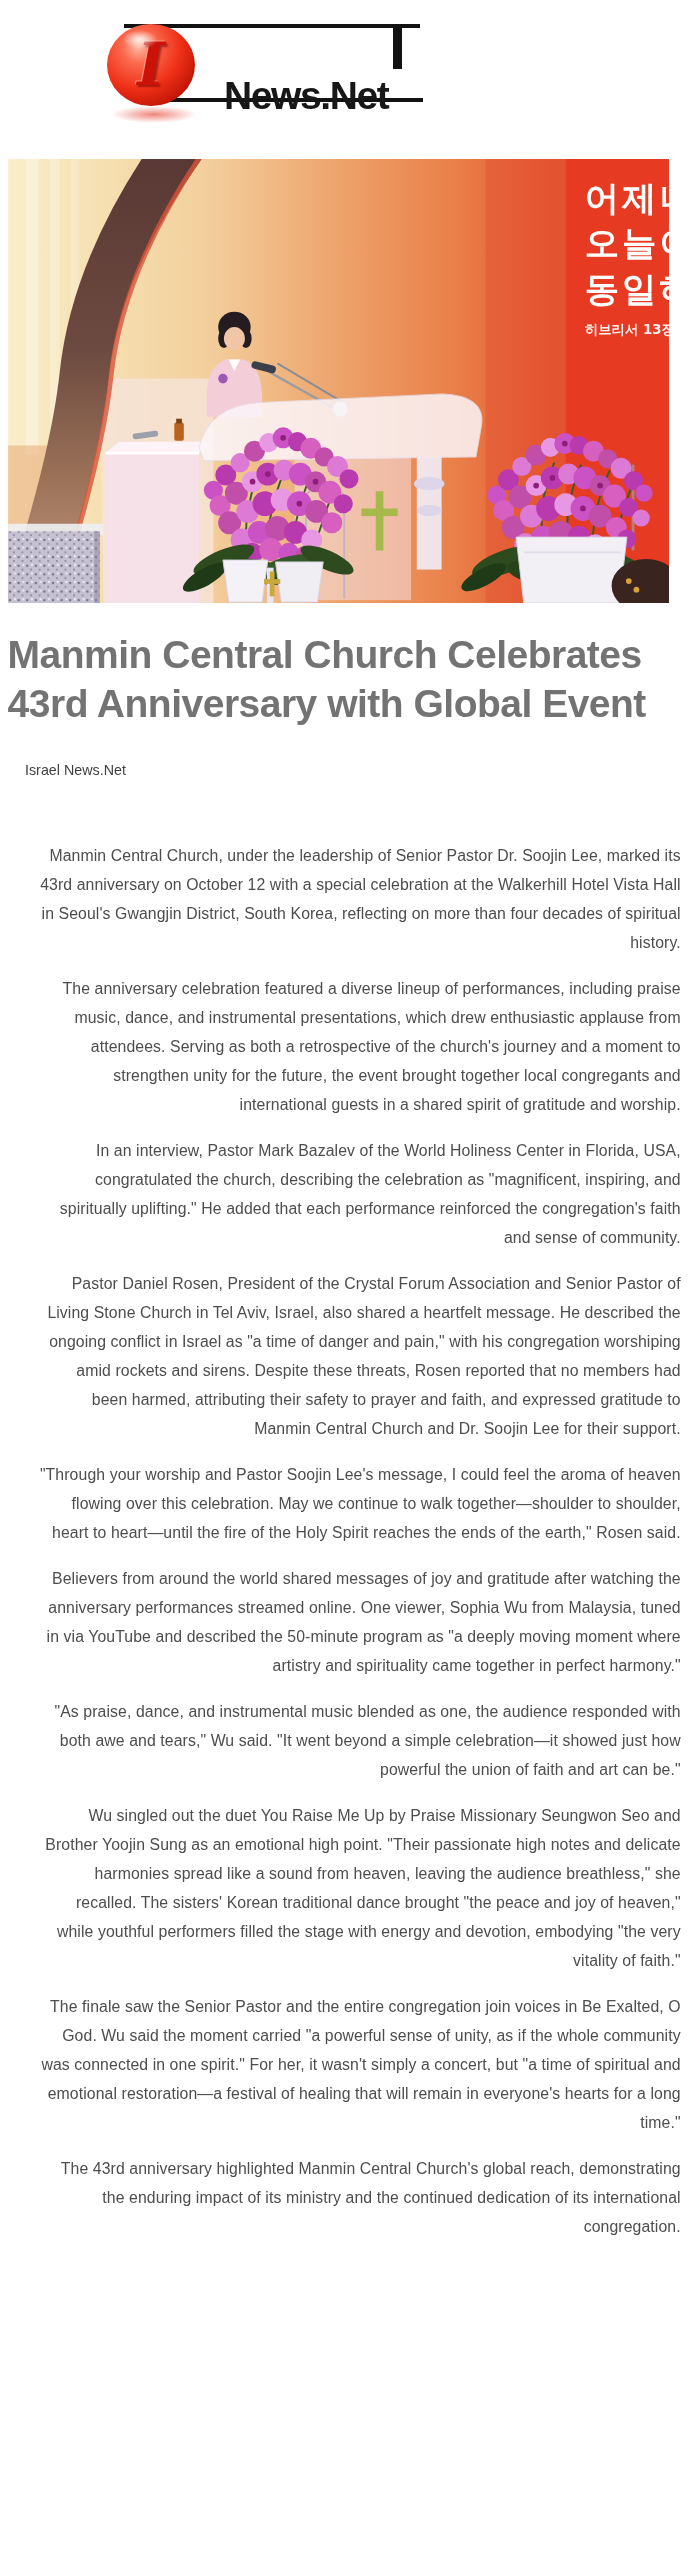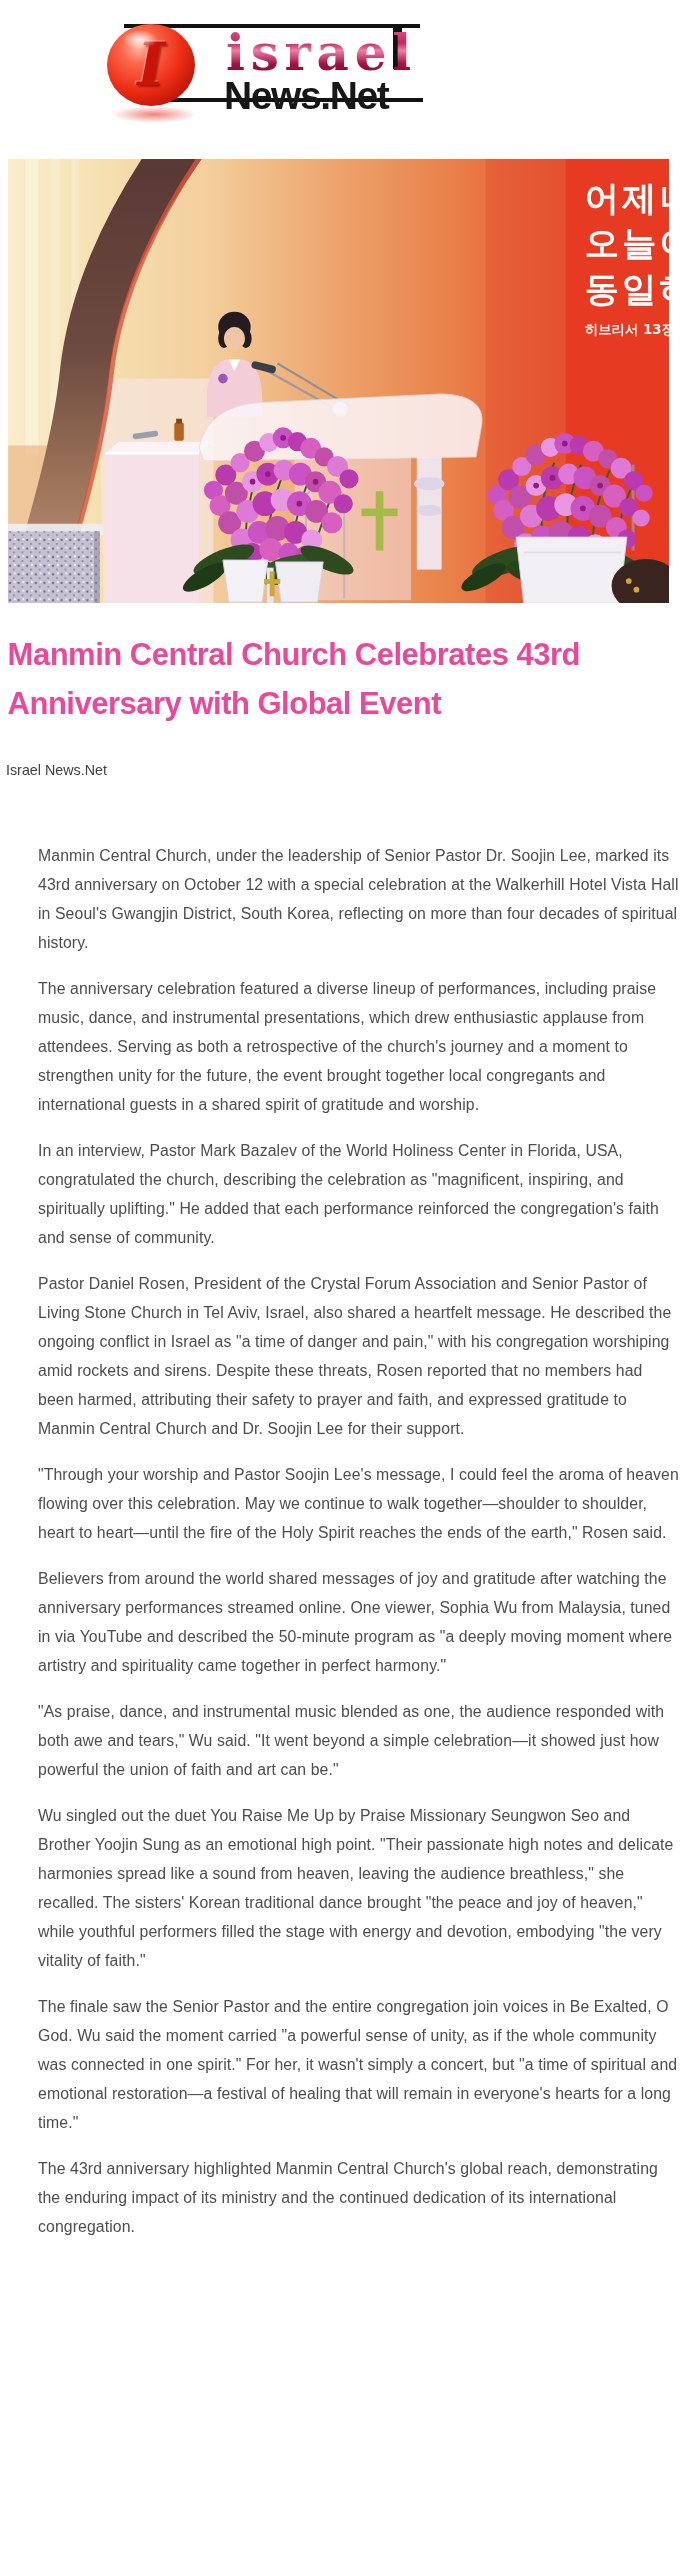--- a/index.html
+++ b/index.html
@@ -28,42 +28,41 @@
     -webkit-background-clip:text;background-clip:text;color:transparent;-webkit-text-fill-color:transparent;}
   .logo-news{position:absolute;left:224px;top:53px;z-index:2;font-size:39px;line-height:1;font-weight:bold;
     letter-spacing:-1.4px;color:#171717;margin-top:9px;}
 
   
   figure.photo{margin:38px 0 0 7.6px;padding:0;width:661px;height:444px;}
   figure.photo svg{display:block;}
 
   
   main{display:block;}
-  h1{margin:27px 15.3px 11.5px 7.6px;max-width:659px;font-size:31px;line-height:49px;font-weight:bold;
-     letter-spacing:-0.5px;color:#ec4899;}
-  .byline{margin:29px 0 0 6px;font-size:14.3px;line-height:26px;color:#3f3f3f;}
-  article.body{margin:58px 15.3px 0 38px;}
+  h1{margin:27px 15.3px 11.5px 7.6px;max-width:659px;font-size:39px;line-height:49px;font-weight:bold;
+     letter-spacing:-0.5px;color:#737373;}
+  .byline{margin:29px 0 0 25px;font-size:14.3px;line-height:26px;color:#3f3f3f;}
+  article.body{margin:58px 15.3px 0 38px;text-align:right;}
   article.body p{margin:0 0 17px 0;font-size:15.8px;line-height:29px;color:#4d4d4d;letter-spacing:0.1px;}
   article.body{padding-bottom:7.6px;}
 </style>
 </head>
 <body>
 
 <div class="page">
 
   <header>
     <div class="logo">
       <span class="rule rule-top"></span>
       <span class="rule rule-bottom"></span>
       <span class="vbar"></span>
       <div class="sphere-shadow"></div>
       <div class="sphere">
         <span class="monogram">I</span>
       </div>
-      <div class="logo-israel">israel</div>
       <div class="logo-news">News.Net</div>
     </div>
   </header>
 
   <figure class="photo">
     <svg width="661" height="444" viewBox="0 0 692 465" xmlns="http://www.w3.org/2000/svg">
       <defs>
         <linearGradient id="bgGrad" x1="0" y1="0" x2="1" y2="0">
           <stop offset="0" stop-color="#f9edcb"></stop>
           <stop offset="0.12" stop-color="#f6e2b4"></stop>

